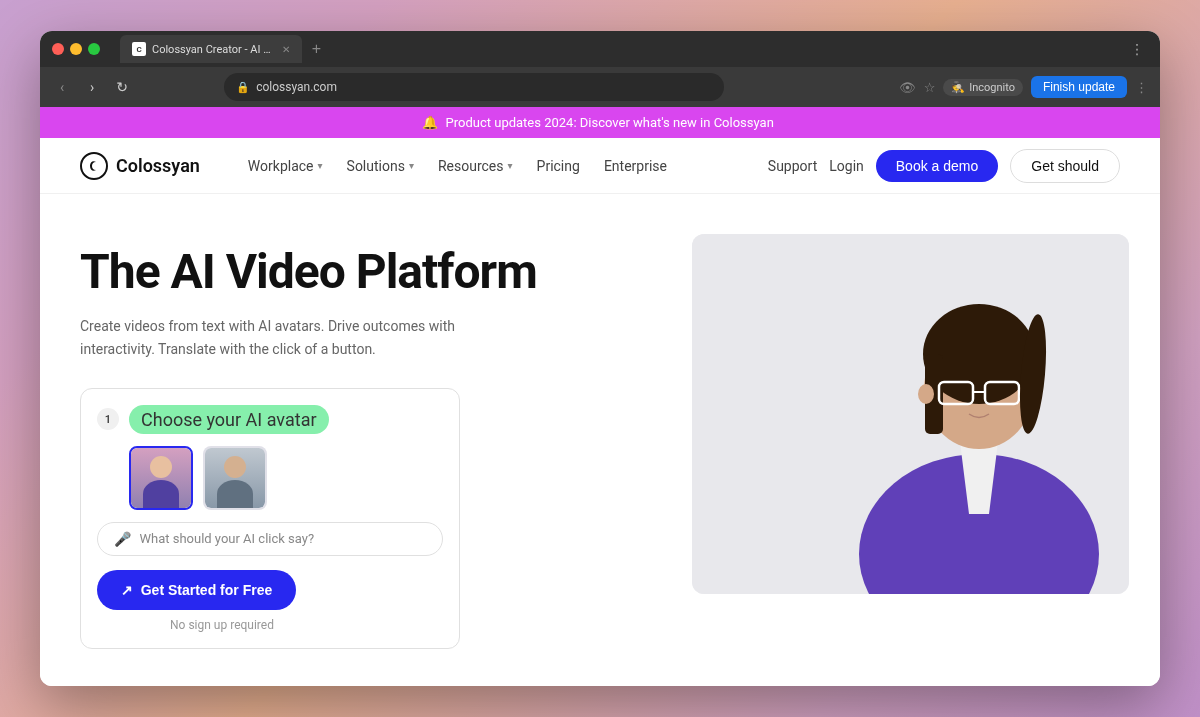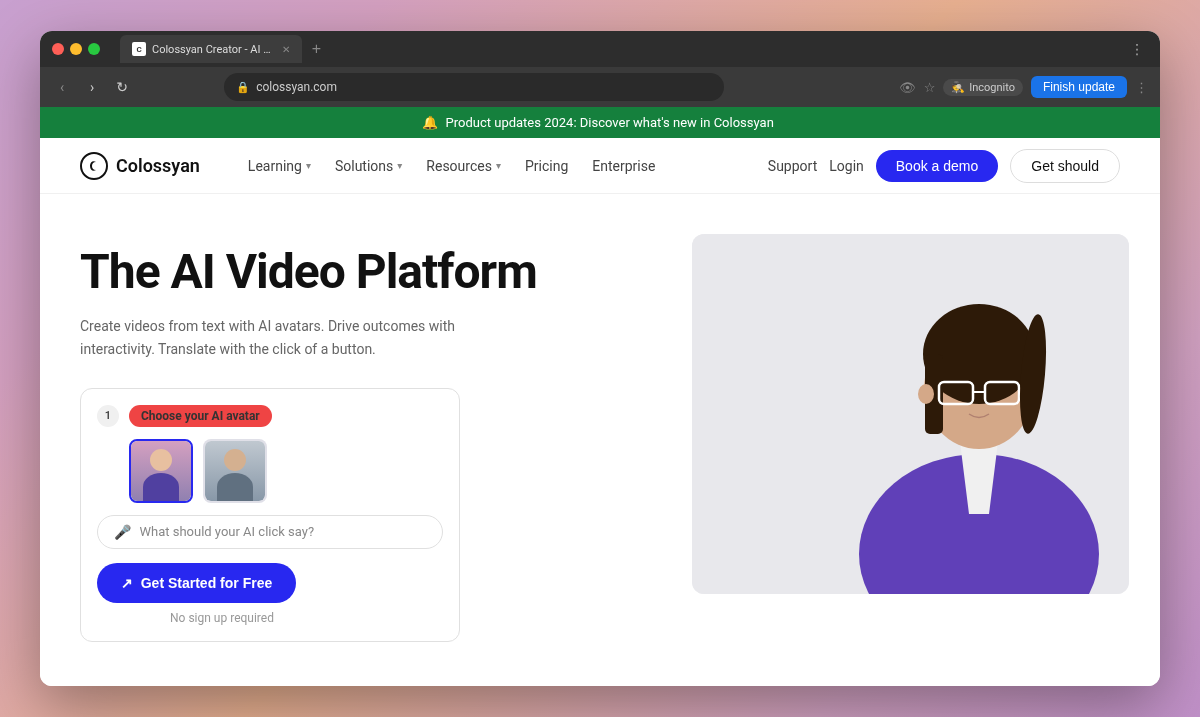--- a/index.html
+++ b/index.html
@@ -179,21 +179,21 @@
 
     
     .website {
       background: #fff;
       height: calc(655px - 36px - 40px);
       overflow: hidden;
     }
 
     
     .announcement-bar {
-      background: #15803d;
+      background: #d946ef;
       color: white;
       text-align: center;
       padding: 8px;
       font-size: 13px;
     }
     .announcement-bar span { margin-right: 4px; }
 
     
     .main-nav {
       display: flex;
@@ -325,26 +325,26 @@
       border-radius: 50%;
       font-size: 11px;
       font-weight: 600;
       display: flex;
       align-items: center;
       justify-content: center;
       color: #444;
       flex-shrink: 0;
     }
     .step-label {
-      font-size: 12px;
+      font-size: 18px;
       color: #333;
-      background: #ef4444;
+      background: #86efac;
       border-radius: 20px;
       padding: 4px 12px;
-      font-weight: 700;
+      font-weight: 400;
     }
     .avatars-row {
       display: flex;
       gap: 10px;
       margin-bottom: 12px;
       padding-left: 32px;
     }
     .avatar-thumb {
       width: 64px;
       height: 64px;
@@ -521,21 +521,21 @@
     <div class="main-nav">
       <div class="logo">
         <svg class="logo-icon" viewBox="0 0 28 28" fill="none">
           <circle cx="14" cy="14" r="13" stroke="#111" stroke-width="2"></circle>
           <path d="M10 14 C10 10 13 8 16 10 C13 10 12 12 12 14 C12 16 13 18 16 18 C13 20 10 18 10 14Z" fill="#111"></path>
         </svg>
         <span class="logo-text">Colossyan</span>
       </div>
       <div class="nav-links">
         <span class="nav-item">
-          <span>Learning</span>
+          <span>Workplace</span>
           <span class="chevron">▾</span>
         </span>
         <span class="nav-item">
           <span>Solutions</span>
           <span class="chevron">▾</span>
         </span>
         <span class="nav-item">
           <span>Resources</span>
           <span class="chevron">▾</span>
         </span>

